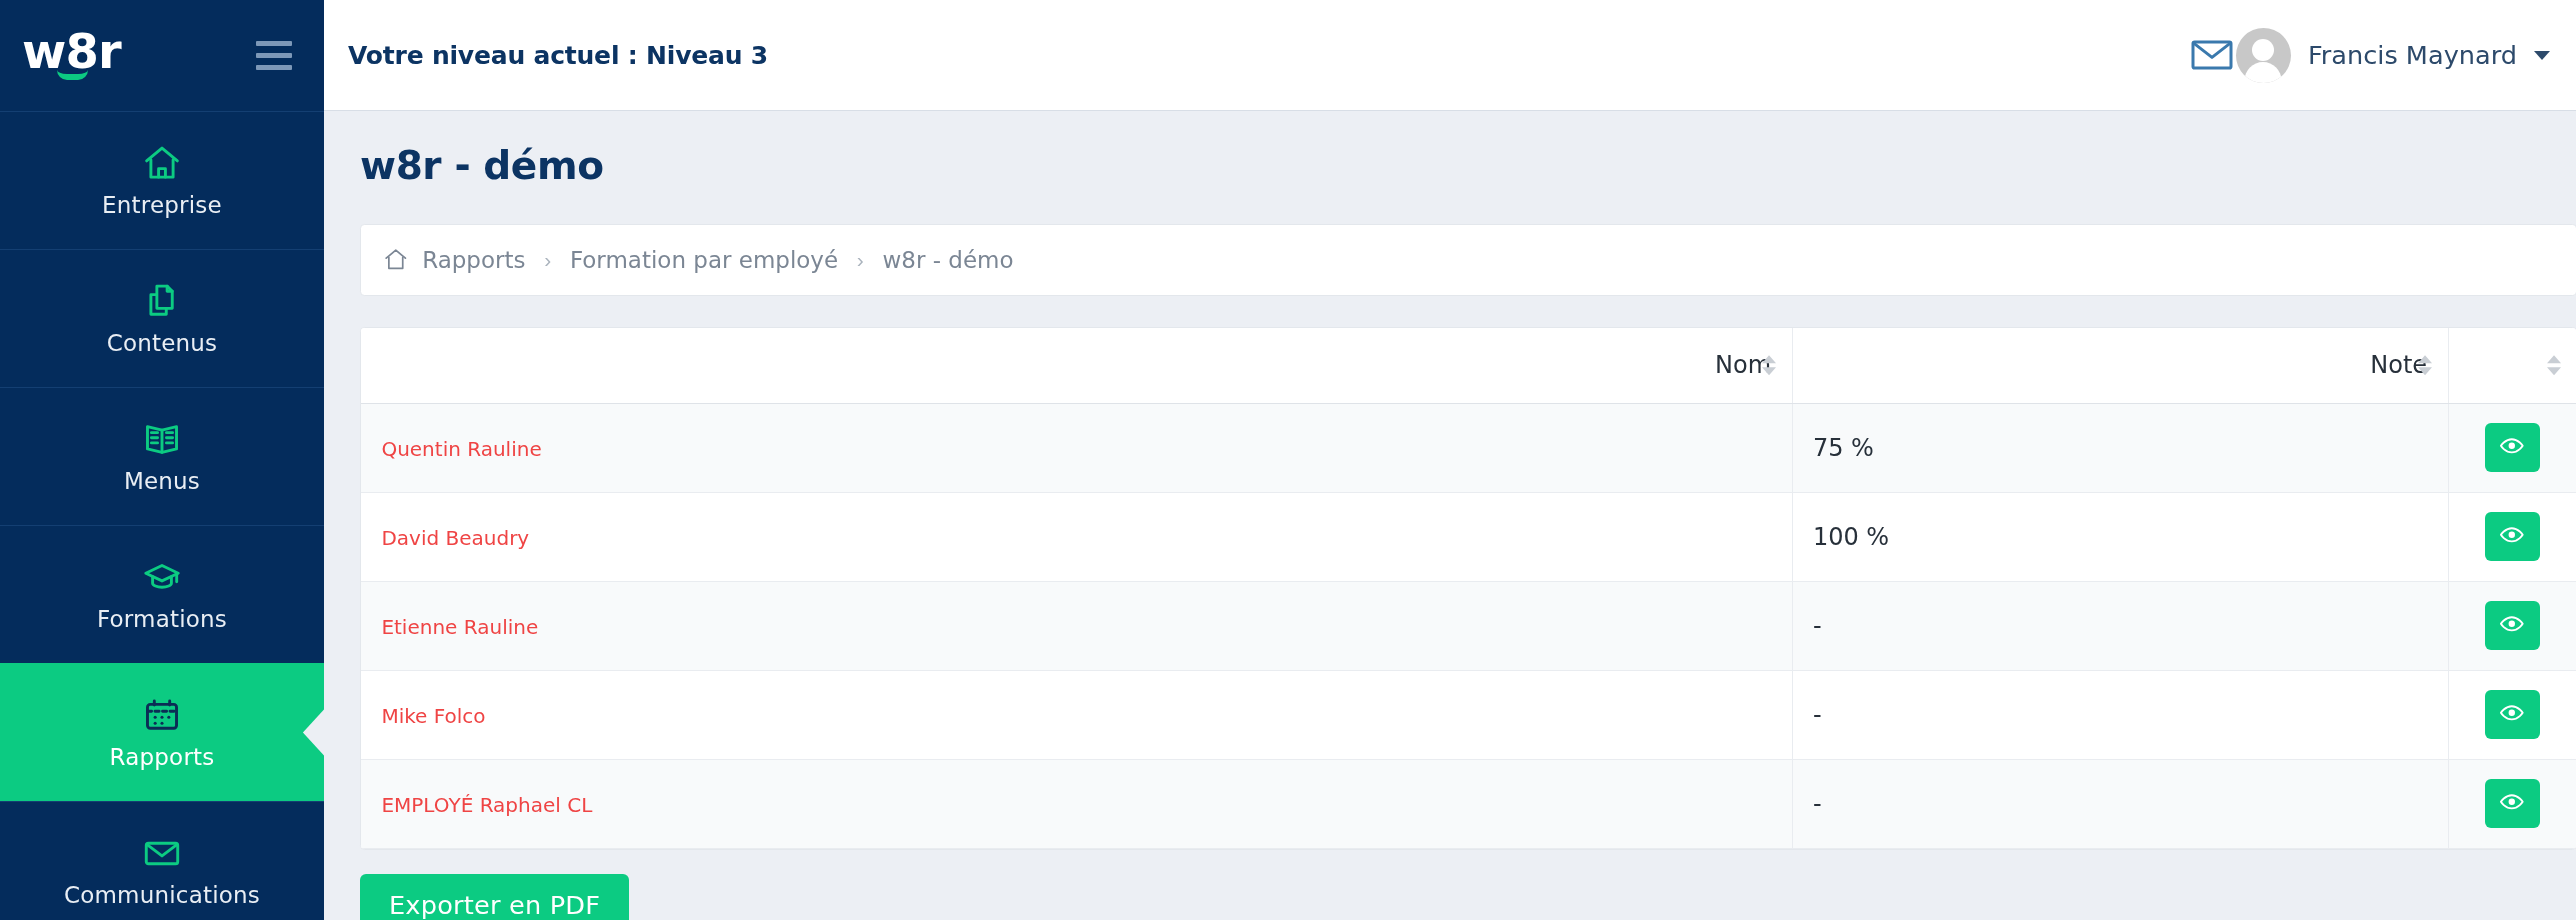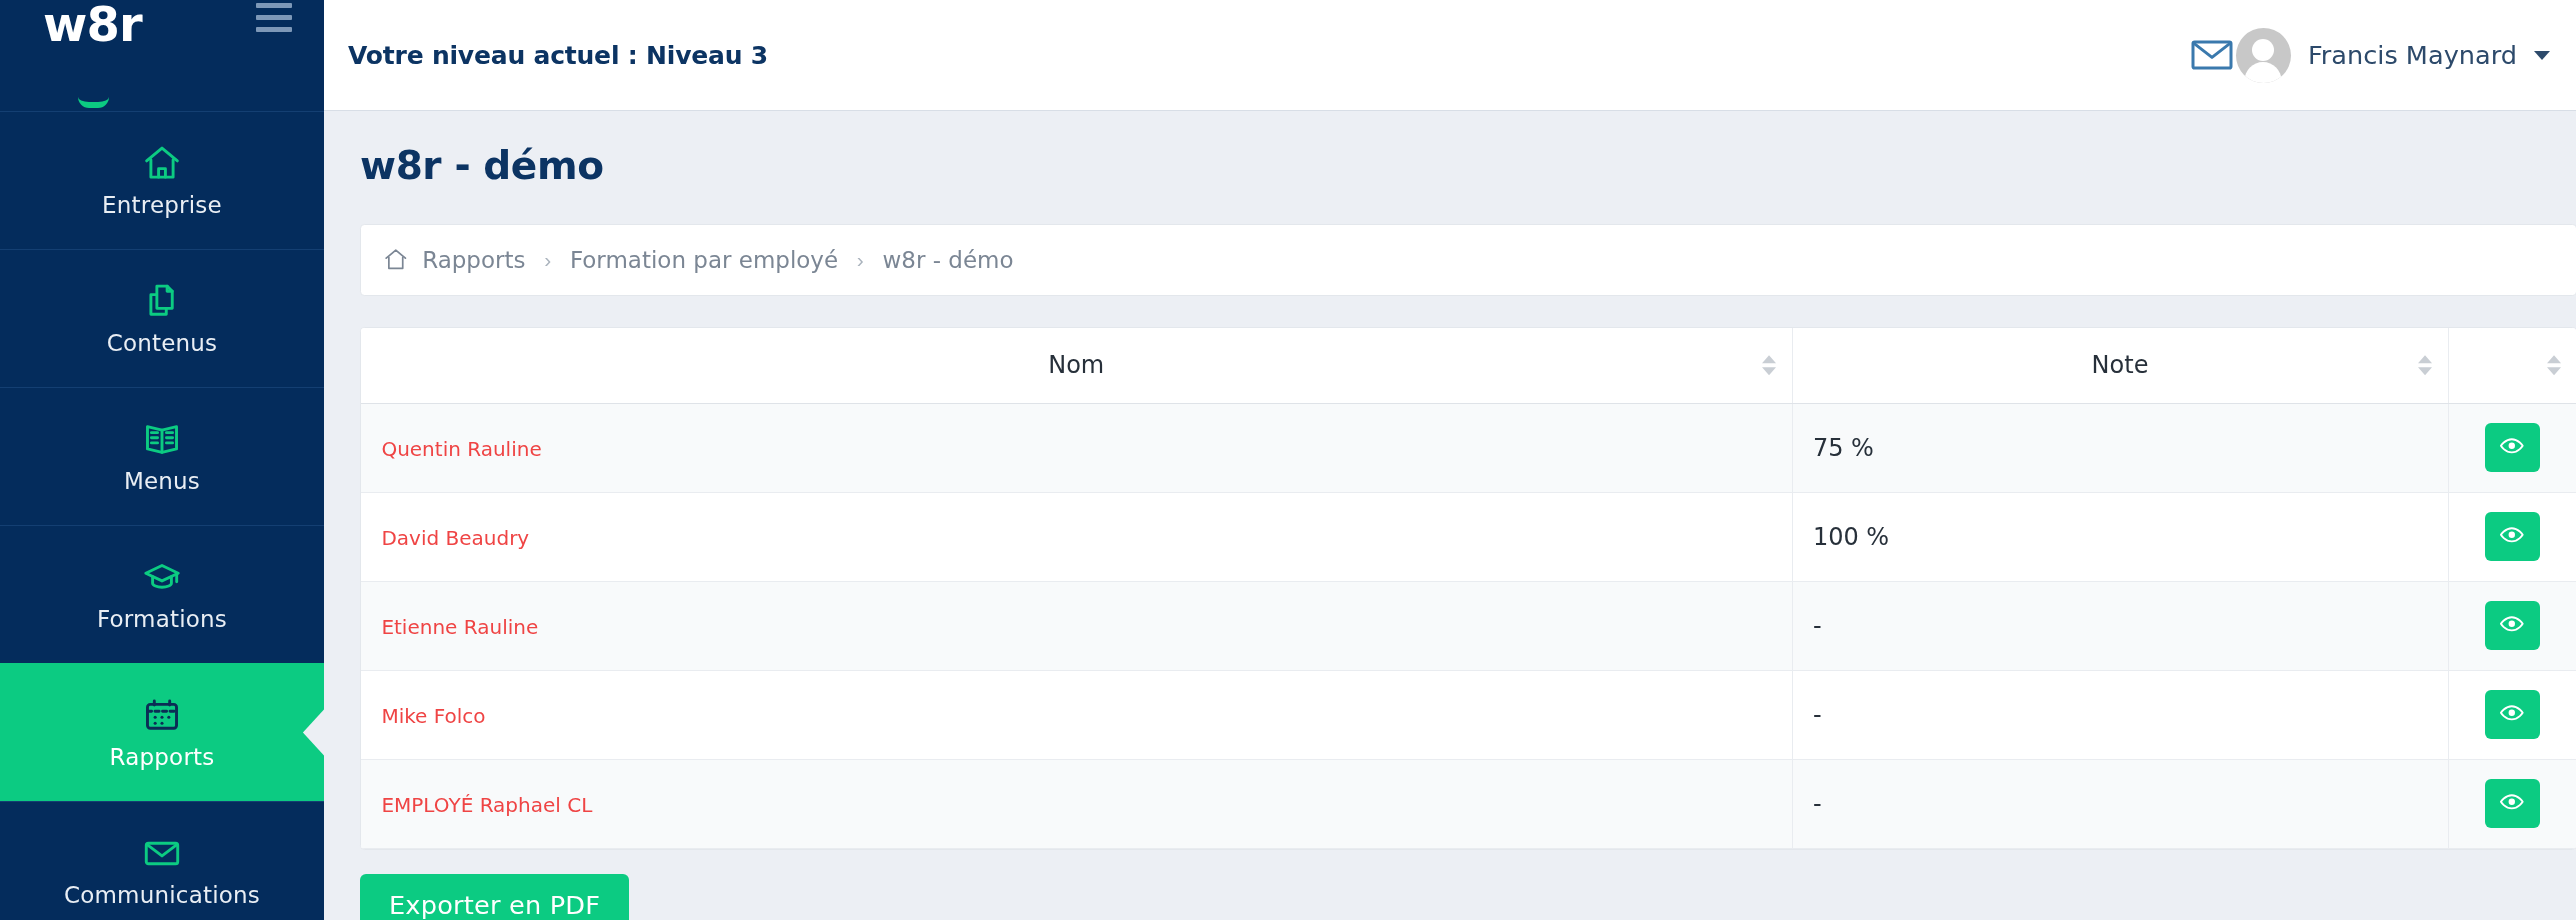--- a/index.html
+++ b/index.html
@@ -13,22 +13,22 @@
 
   
   .sidebar {
     width: 324px; min-width: 324px; height: 920px;
     background: #042c5c;
     display: flex; flex-direction: column;
     position: relative; z-index: 5;
   }
   .sidebar-top {
     height: 111px; min-height: 111px;
-    display: flex; justify-content: space-between;
-    padding: 0 29px 0 43px;
+    display: flex; align-items: center; justify-content: space-between;
+    padding: 0 29px 0 22px;
     position: relative;
   }
   .logo { position: relative; display: inline-block; padding-bottom: 8.5px; }
   .logo-text {
     color: #ffffff; font-size: 48px; font-weight: 700;
     letter-spacing: -0.9px; line-height: 1;
     font-family: "DejaVu Sans", sans-serif;
   }
   .logo-smile {
     position: absolute; left: 35px; bottom: 3.4px;
@@ -118,21 +118,21 @@
   .bc-home svg { width: 100%; height: 100%; }
   .bc-item { font-size: 23px; color: #7b8694; font-family: "DejaVu Sans", sans-serif; cursor: pointer; }
   .bc-sep { font-size: 21px; color: #aab3bd; margin: 0 5.1px; }
 
   .table-wrap {
     background: #ffffff; border: 0.9px solid #e3e7ec; border-radius: 4.3px;
     overflow: hidden;
   }
   table { width: 100%; border-collapse: collapse; table-layout: fixed; }
   thead th {
-    height: 75px; text-align: center; padding: 0 20.4px;
+    height: 75px; text-align: right; padding: 0 20.4px;
     font-size: 24px; font-weight: 400; color: #27303a;
     font-family: "DejaVu Sans", sans-serif;
     border-bottom: 0.9px solid #dfe3e8;
     position: relative; cursor: pointer; background: #ffffff;
   }
   thead th + th { border-left: 0.9px solid #e9ecf0; margin-left: 16px; }
   .sorter { position: absolute; right: 15.3px; top: 50%; transform: translateY(-50%); display: flex; flex-direction: column; gap: 3.4px; }
   .sorter i { display: block; width: 0; height: 0; border-left: 7.7px solid transparent; border-right: 7.7px solid transparent; }
   .sorter i.up { border-bottom: 8.5px solid #c9ced4; }
   .sorter i.dn { border-top: 8.5px solid #c9ced4; }

